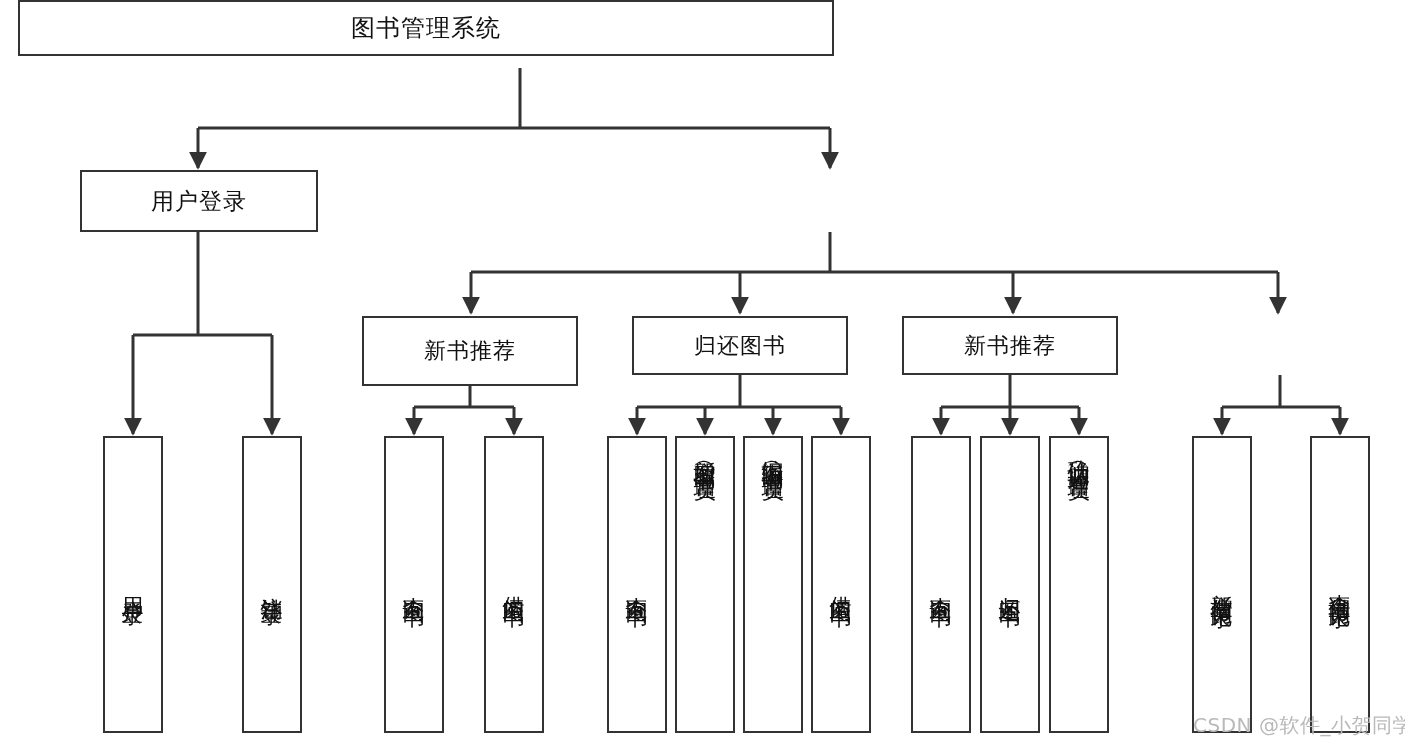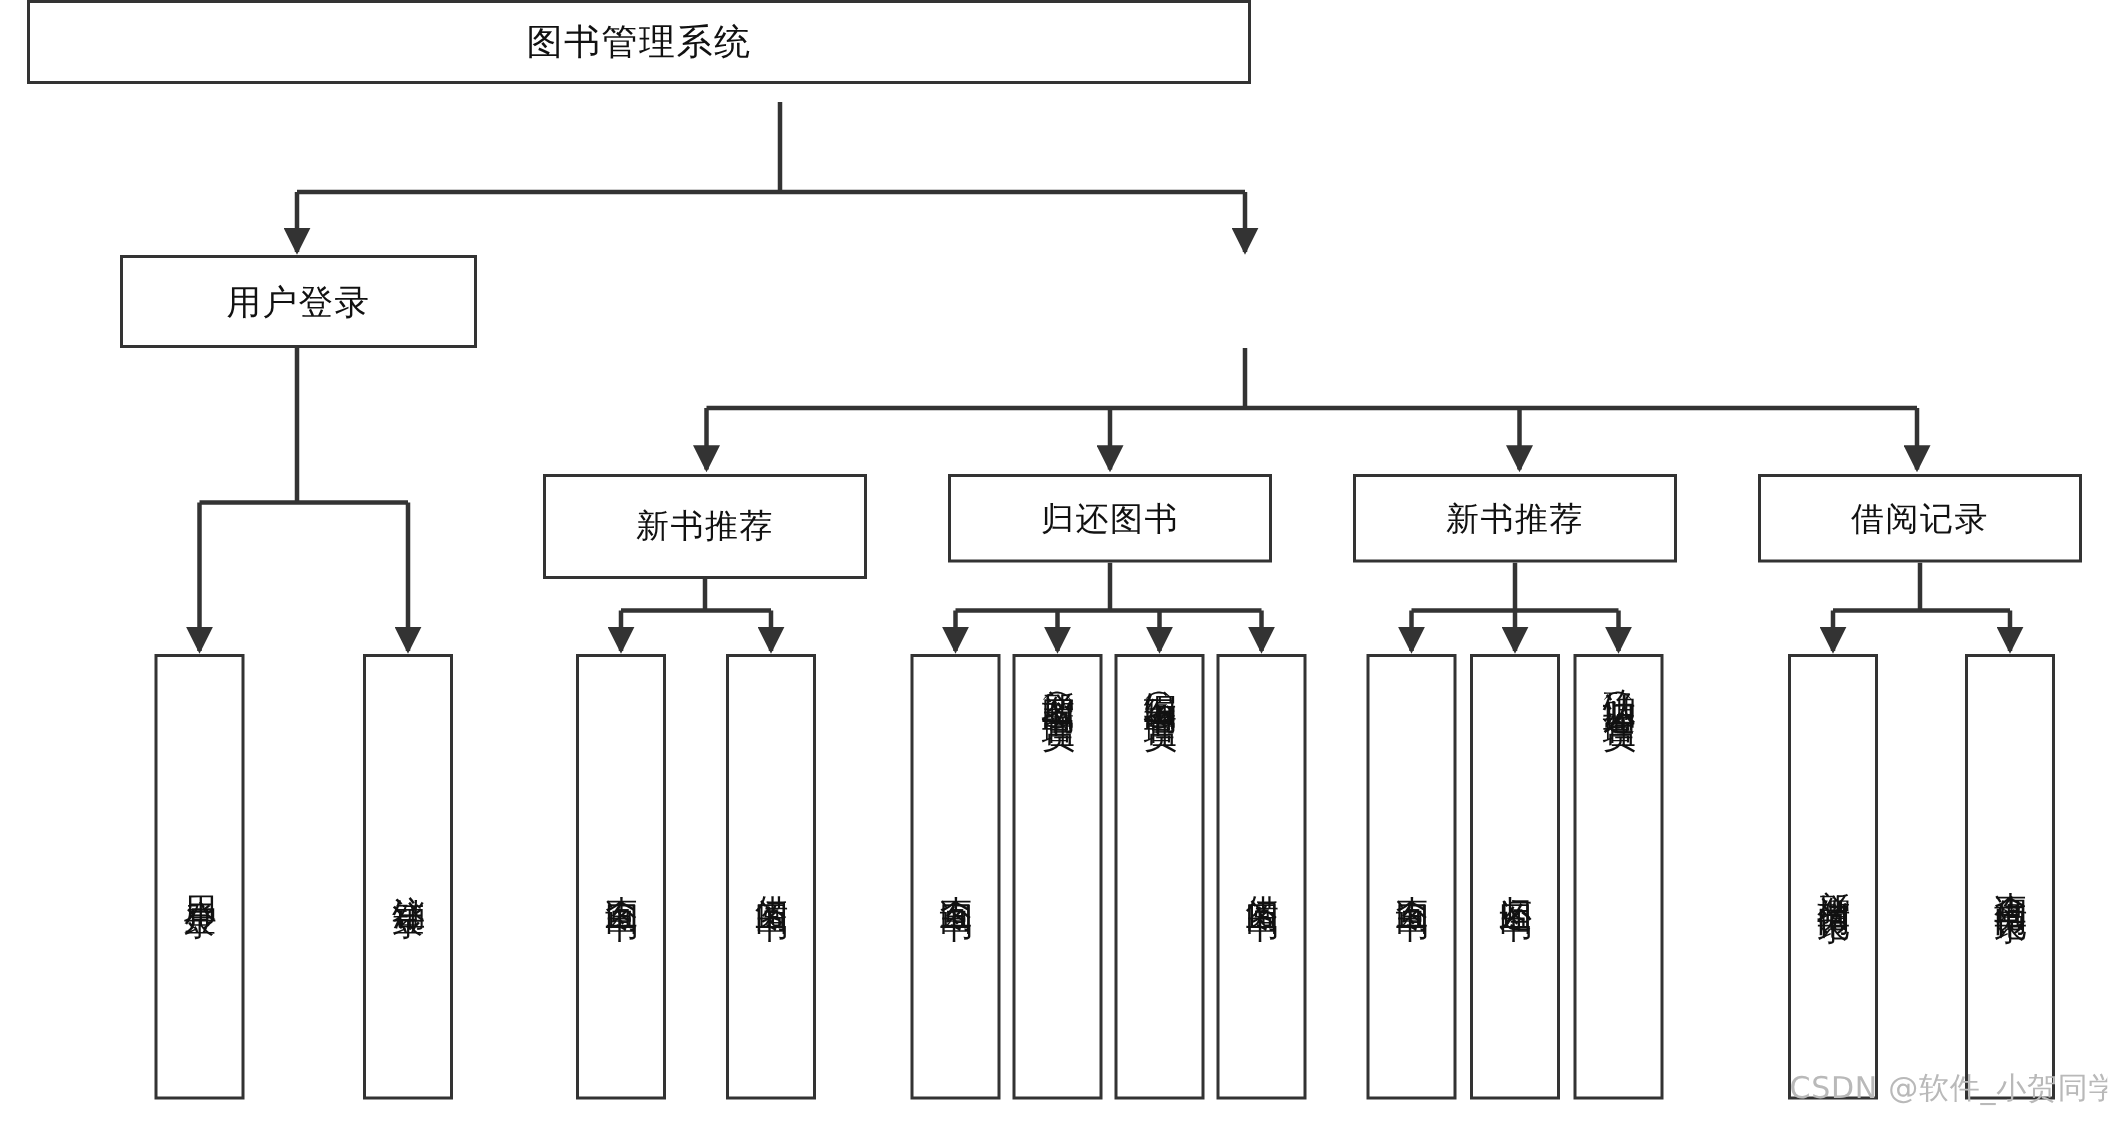--- a/index.html
+++ b/index.html
@@ -144,23 +144,20 @@
 
   <div class="node level3" style="left:362px; top:316px; width:216px; height:70px;">
     <span class="hlabel">新书推荐</span>
   </div>
   <div class="node level3" style="left:632px; top:316px; width:216px; height:59px;">
     <span class="hlabel">归还图书</span>
   </div>
   <div class="node level3" style="left:902px; top:316px; width:216px; height:59px;">
     <span class="hlabel">新书推荐</span>
   </div>
-  <div class="node level3" style="left:1172px; top:316px; width:216px; height:59px;">
-    <span class="hlabel">借阅记录</span>
-  </div>
 
   <div class="node leaf mid" style="left:103px; top:436px; width:60px; height:297px;">
     <span class="vlabel">用户登录</span>
   </div>
   <div class="node leaf mid" style="left:242px; top:436px; width:60px; height:297px;">
     <span class="vlabel">注销登录</span>
   </div>
 
   <div class="node leaf mid" style="left:384px; top:436px; width:60px; height:297px;">
     <span class="vlabel">查询图书</span>

